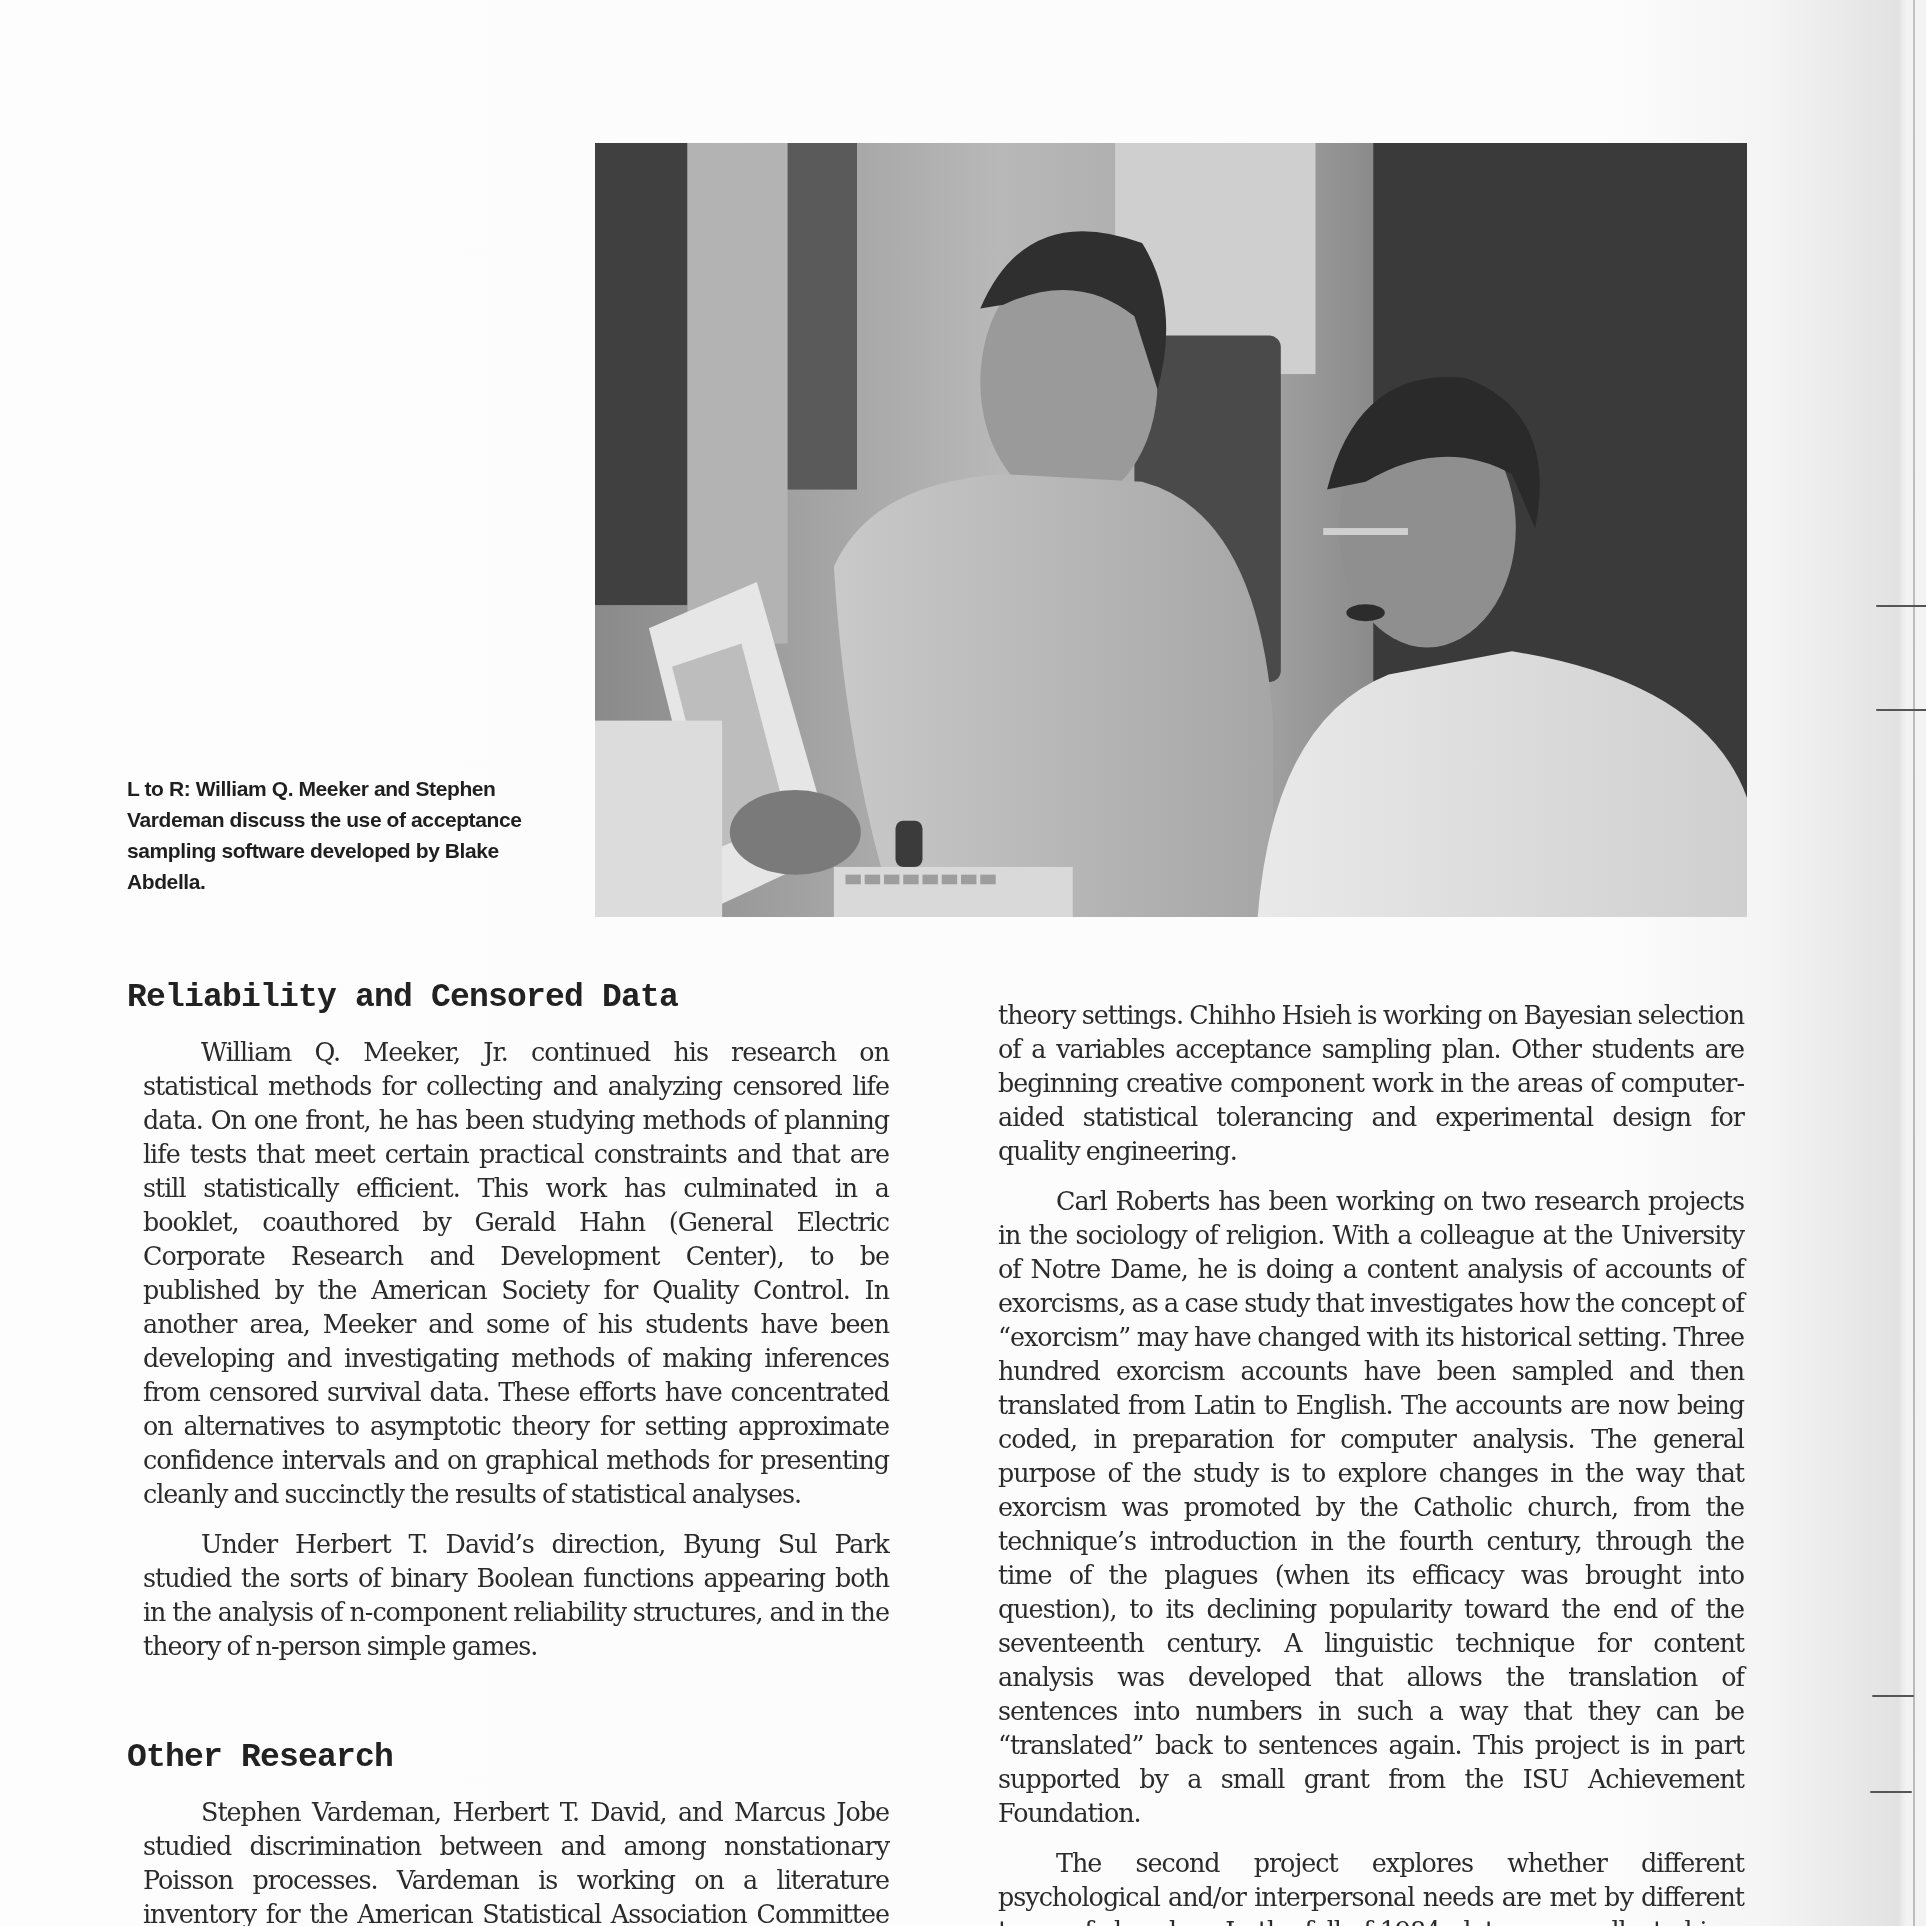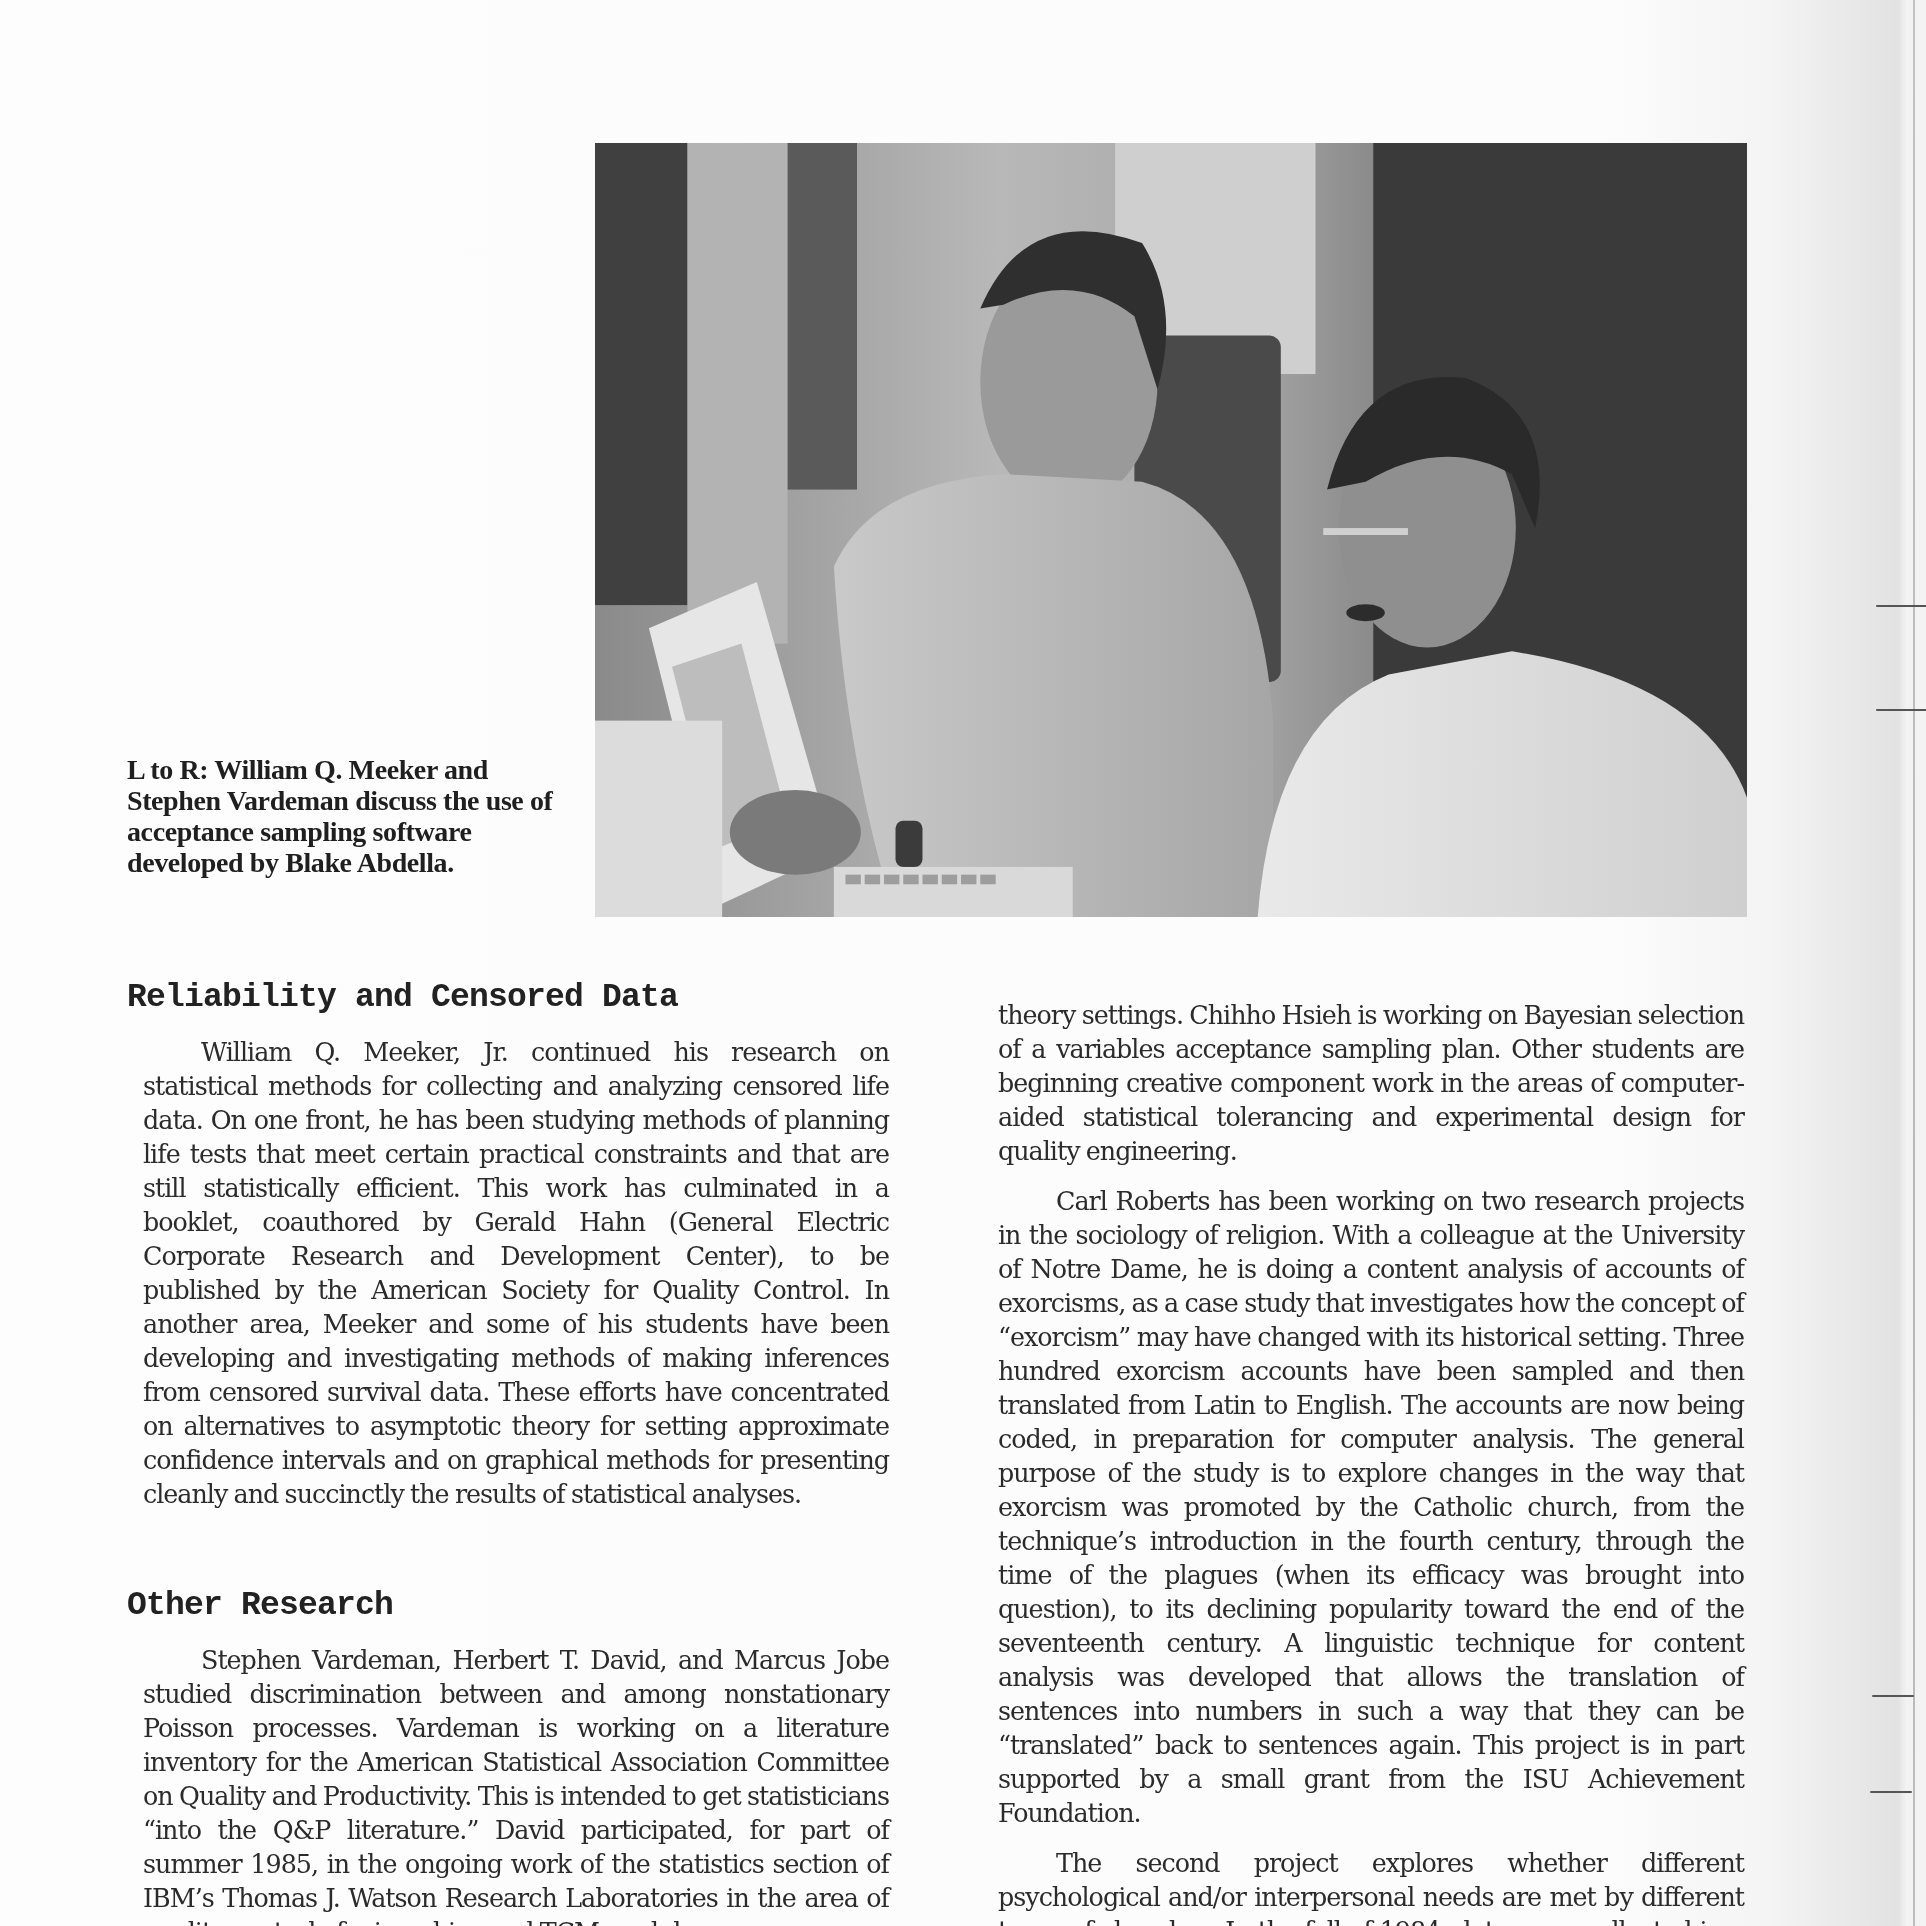--- a/index.html
+++ b/index.html
@@ -23,23 +23,23 @@
 
   
   .photo {
     position: absolute; left: 595px; top: 143px; width: 1152px; height: 774px;
     overflow: hidden; background: #6d6d6d;
   }
   .photo svg { width: 100%; height: 100%; display: block; }
 
   
   .caption {
-    position: absolute; left: 127px; top: 754px; width: 428px;
-    font-family: Liberation Serif, serif;
-    font-weight: bold; font-size: 28px; line-height: 31px; color: #1f1f1f;
+    position: absolute; left: 127px; top: 773px; width: 428px;
+    font-family: Liberation Sans, sans-serif;
+    font-weight: bold; font-size: 21px; line-height: 31px; color: #1f1f1f;
     letter-spacing: -0.4px;
   }
 
   
   .col { position: absolute; top: 977px; width: 778px; }
   .col-left { left: 127px; }
   .col-right { left: 982px; top: 982px; }
 
   .section-heading {
     font-family: Liberation Mono, monospace;
@@ -129,20 +129,21 @@
 
       <path d="M1720 2010 Q1760 1500 2060 1380 L2380 1320 Q2880 1400 2990 1700 L2990 2010 Z" fill="url(#shirtR)"></path>
     </svg>
   </div>
 
   <div class="caption">L to R: William Q. Meeker and Stephen Vardeman discuss the use of acceptance sampling software developed by Blake Abdella.</div>
 
   <div class="col col-left">
     <h2 class="section-heading">Reliability and Censored Data</h2>
     <p class="para">William Q. Meeker, Jr. continued his research on statistical methods for collecting and analyzing censored life data. On one front, he has been studying methods of planning life tests that meet certain practical constraints and that are still statistically efficient. This work has culminated in a booklet, coauthored by Gerald Hahn (General Electric Corporate Research and Development Center), to be published by the American Society for Quality Control. In another area, Meeker and some of his students have been developing and investigating methods of making inferences from censored survival data. These efforts have concentrated on alternatives to asymptotic theory for setting approximate confidence intervals and on graphical methods for presenting cleanly and succinctly the results of statistical analyses.</p>
+    <p class="para">Under Herbert T. David’s direction, Byung Sul Park studied the sorts of binary Boolean functions appearing both in the analysis of n-component reliability structures, and in the theory of n-person simple games.</p>
 
     <div class="section-gap"></div>
 
     <h2 class="section-heading">Other Research</h2>
     <p class="para">Stephen Vardeman, Herbert T. David, and Marcus Jobe studied discrimination between and among nonstationary Poisson processes. Vardeman is working on a literature inventory for the American Statistical Association Committee on Quality and Productivity. This is intended to get statisticians “into the Q&amp;P literature.” David participated, for part of summer 1985, in the ongoing work of the statistics section of IBM’s Thomas J. Watson Research Laboratories in the area of quality control of microchips and TCM modules.</p>
 
   </div>
 
   <div class="col col-right">
     <p class="para noindent">theory settings. Chihho Hsieh is working on Bayesian selection of a variables acceptance sampling plan. Other students are beginning creative component work in the areas of computer-aided statistical tolerancing and experimental design for quality engineering.</p>

